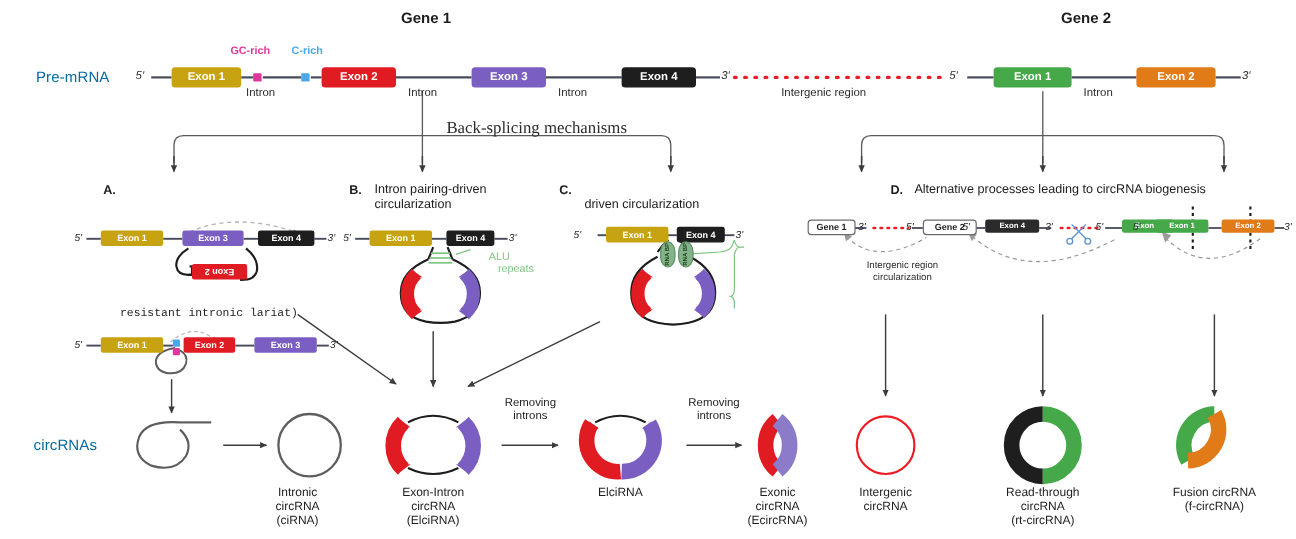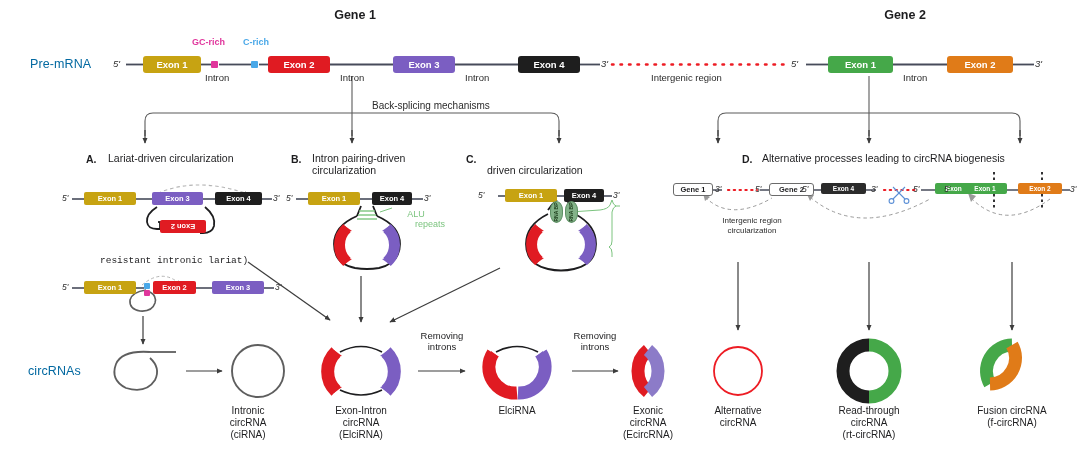--- a/index.html
+++ b/index.html
@@ -73,21 +73,21 @@
     line-height: 10px;
     text-align: center;
   }
   .motif-lab { font-size: 9px; font-weight: 600; }
   .gcrich { color: #e0369c; }
   .crich  { color: #4aa8e8; }
   .term   { font-size: 8.5px; font-style: italic; color: #2b2b2b; }
   .term-b { font-size: 9.5px; font-style: italic; color: #2b2b2b; }
   .intron-lab { font-size: 9.5px; color: #2b2b2b; }
   .intergenic-lab { font-size: 9.5px; color: #2b2b2b; }
-  .bs-lab { font-size: 10px; color: #2b2b2b; }
+  .bs-lab { font-size: 14px; color: #2b2b2b; font-family: Liberation Serif, serif; }
   .removing-lab { font-size: 9.5px; color: #1d1d1f; text-align: center; line-height: 11px; }
 
   
   .exon {
     position: absolute;
     display: flex;
     align-items: center;
     justify-content: center;
     color: #ffffff;
     font-weight: bold;
@@ -386,21 +386,20 @@
 
   <div class="abs term-b" style="left:791px; top:58px;">5'</div>
   <div class="exon big" style="left:828px; top:56px; width:65px; background:#45A849;">Exon 1</div>
   <div class="abs intron-lab" style="left:903px; top:72px;">Intron</div>
   <div class="exon big" style="left:947px; top:56px; width:66px; background:#E07B18;">Exon 2</div>
   <div class="abs term-b" style="left:1035px; top:58px;">3'</div>
 
   <div class="abs bs-lab" style="left:372px; top:100px;">Back-splicing mechanisms</div>
 
   <div class="abs panel-letter" style="left:86px; top:153px;">A.</div>
-  <div class="abs panel-title" style="left:108px; top:152px; width:180px;">Lariat-driven circularization</div>
 
   <div class="abs term" style="left:62px; top:193px;">5'</div>
   <div class="exon mid" style="left:84px; top:192px; width:52px; background:#C7A312;">Exon 1</div>
   <div class="exon mid" style="left:152px; top:192px; width:51px; background:#7B5EC2;">Exon 3</div>
   <div class="exon mid" style="left:215px; top:192px; width:47px; background:#1E1E1E;">Exon 4</div>
   <div class="abs term" style="left:273px; top:193px;">3'</div>
   <div class="exon mid flip" style="left:160px; top:220px; width:46px; background:#E01B22;">Exon 2</div>
 
   <div class="abs small-note" style="left:100px; top:255px; width:190px;font-family:Liberation Mono, monospace;">resistant intronic lariat)</div>
 
@@ -483,21 +482,21 @@
     <div>ElciRNA</div>
   </div>
 
   <div class="abs caption" style="left:598px; top:405px; width:100px;">
     <div>Exonic</div>
     <div>circRNA</div>
     <div>(EcircRNA)</div>
   </div>
 
   <div class="abs caption" style="left:688px; top:405px; width:100px;">
-    <div>Alternative</div>
+    <div>Intergenic</div>
     <div>circRNA</div>
   </div>
 
   <div class="abs caption" style="left:819px; top:405px; width:100px;">
     <div>Read-through</div>
     <div>circRNA</div>
     <div>(rt-circRNA)</div>
   </div>
 
   <div class="abs caption" style="left:954px; top:405px; width:116px;">

